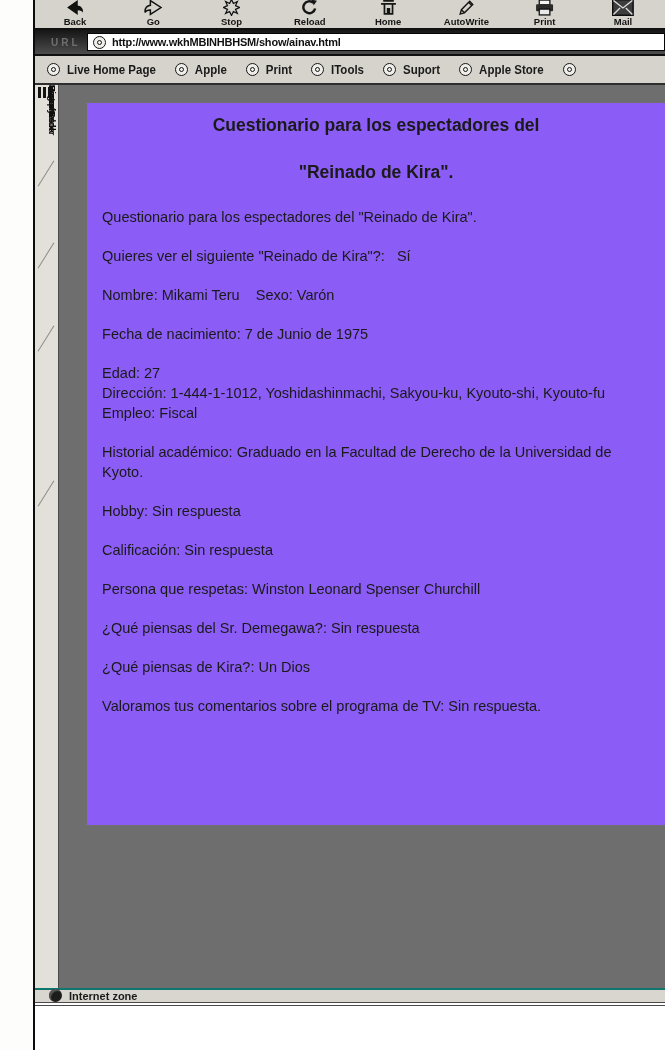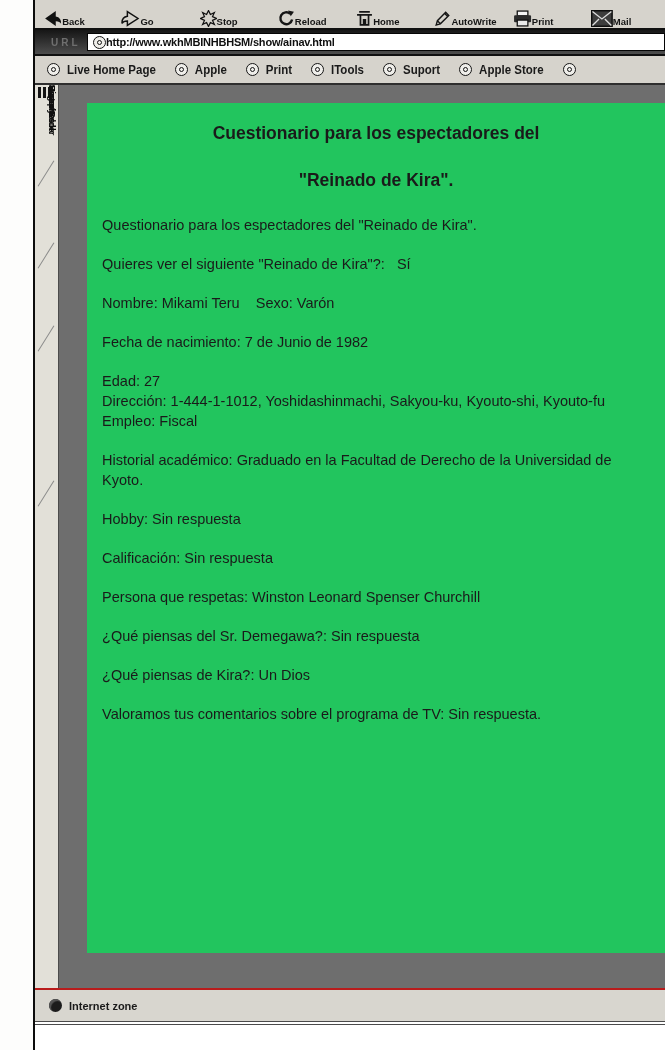--- a/index.html
+++ b/index.html
@@ -5,33 +5,33 @@
   * { margin:0; padding:0; box-sizing:border-box; }
   html,body { width:665px; height:1050px; overflow:hidden; background:#fdfdfc;
               font-family:"Liberation Sans", sans-serif; color:#1a1a1a; }
   .browser-window { position:relative; margin-left:33px; width:632px; height:1050px;
                     border-left:2px solid #0c0c0c; overflow:hidden; background:#fff; }
 
   
   .toolbar { height:30px; background:#d6d3cc; border-bottom:2px solid #101010;
              display:flex; justify-content:space-between; align-items:flex-end;
              padding:0 10px 1px 8px; overflow:hidden; }
-  .tb-btn { display:flex; flex-direction:row; align-items:center; width:64px; cursor:pointer; }
+  .tb-btn { display:flex; flex-direction:column; align-items:center; width:64px; cursor:pointer; }
   .tb-icon { height:17px; display:flex; align-items:flex-end; justify-content:center; margin-top:-6px; }
   .tb-icon svg { height:17px; width:auto; display:block; }
   .tb-label { font-size:9.5px; font-weight:700; letter-spacing:0; color:#141414;
               transform:scaleY(1.05); white-space:nowrap; }
 
   
   .urlbar { position:relative; height:26px; background:linear-gradient(#161616,#4d4d4d);
             border-bottom:2px solid #101010; }
   .url-label { position:absolute; left:16px; top:7px; font-size:10px; font-weight:700;
                color:#6f6f6f; letter-spacing:3px; }
   .url-field { position:absolute; left:52px; right:0; top:3px; bottom:3px; background:#fff;
-               border:1.5px solid #050505; display:flex; align-items:center; 
+               border:1.5px solid #050505; display:flex; align-items:center; gap:6px;
                padding-left:5px; overflow:hidden; }
   .url-text { font-size:11px; font-weight:700; white-space:nowrap; color:#101010;
               letter-spacing:-0.2px; }
 
   
   .favbar { height:29px; background:#d6d3cc; border-bottom:2px solid #2e2e2e;
             display:flex; align-items:center; gap:19px; padding:0 24px 0 12px; overflow:hidden; }
   .fav-item { display:flex; align-items:center; gap:7px; cursor:pointer; white-space:nowrap; }
   .fav-label { font-size:11.5px; font-weight:700; transform:scaleY(1.04); }
   .fav-label:empty { display:none; }
@@ -50,32 +50,32 @@
               text-align:center; cursor:pointer; filter:blur(.3px); white-space:nowrap; }
   .side-tab:nth-of-type(1){ top:28px; }
   .side-tab:nth-of-type(2){ top:108px; }
   .side-tab:nth-of-type(3){ top:195px; }
   .side-tab:nth-of-type(4){ top:291px; }
   .side-tab:nth-of-type(5){ top:440px; }
   .tab-sep { position:absolute; left:-4px; width:30px; height:1px; background:#8a8a8a;
              transform:rotate(-58deg); }
 
   
-  .page { margin:18px 0 0 28px; width:600px; height:850px; background:#22c55e;
-          padding:12px 15px 0 15px; overflow:hidden; }
+  .page { margin:18px 0 0 28px; width:600px; height:722px; background:#8b5cf6;
+          padding:4px 15px 0 15px; overflow:hidden; }
   .page-title { text-align:center; font-size:17.5px; font-weight:700; line-height:1;
                 margin-top:10px; }
   .page-title + .page-title { margin-top:29px; margin-bottom:26px; }
   .para { font-size:14.5px; line-height:20px; margin-bottom:19px; white-space:pre-wrap; }
   .para.tight { margin-bottom:0; }
   .para.clip { white-space:nowrap; overflow:hidden; }
 
   
-  .statusbar { height:33px; background:#d8d6cf; border-top:2px solid #b91c1c;
-               display:flex; align-items:center; gap:7px; padding-left:14px; }
+  .statusbar { height:14px; background:#d8d6cf; border-top:2px solid #0f766e;
+               display:flex; align-items:flex-end; gap:7px; padding-left:14px; }
   .globe { width:13px; height:13px; border-radius:50%; background:#1c1c1c;
            box-shadow:inset 2px 2px 1px #555; flex:0 0 auto; }
   .status-text { font-size:11px; font-weight:700; transform:scaleY(1.05); filter:blur(.25px); }
   .dbl-line { height:4px; border-top:1px solid #4a4a4a; border-bottom:1px solid #4a4a4a; background:#fff; }
   .below-window { height:34px; background:#fff; }
 </style>
 </head>
 <body>
 
 <div class="browser-window">
@@ -228,21 +228,21 @@
       </div>
 
     <div class="page">
       <div class="page-title">Cuestionario para los espectadores del</div>
       <div class="page-title">"Reinado de Kira".</div>
       <div>
 
       <div class="para">Questionario para los espectadores del "Reinado de Kira".</div>
           <div class="para">Quieres ver el siguiente "Reinado de Kira"?:   Sí</div>
           <div class="para">Nombre: Mikami Teru    Sexo: Varón</div>
-          <div class="para">Fecha de nacimiento: 7 de Junio de 1982</div>
+          <div class="para">Fecha de nacimiento: 7 de Junio de 1975</div>
           <div class="para tight">Edad: 27</div>
           <div class="para tight clip">Dirección: 1-444-1-1012, Yoshidashinmachi, Sakyou-ku, Kyouto-shi, Kyouto-fu</div>
           <div class="para">Empleo: Fiscal</div>
           <div class="para">Historial académico: Graduado en la Facultad de Derecho de la Universidad de Kyoto.</div>
           <div class="para">Hobby: Sin respuesta</div>
           <div class="para">Calificación: Sin respuesta</div>
           <div class="para">Persona que respetas: Winston Leonard Spenser Churchill</div>
           <div class="para">¿Qué piensas del Sr. Demegawa?: Sin respuesta</div>
           <div class="para">¿Qué piensas de Kira?: Un Dios</div>
           <div class="para">Valoramos tus comentarios sobre el programa de TV: Sin respuesta.</div>

